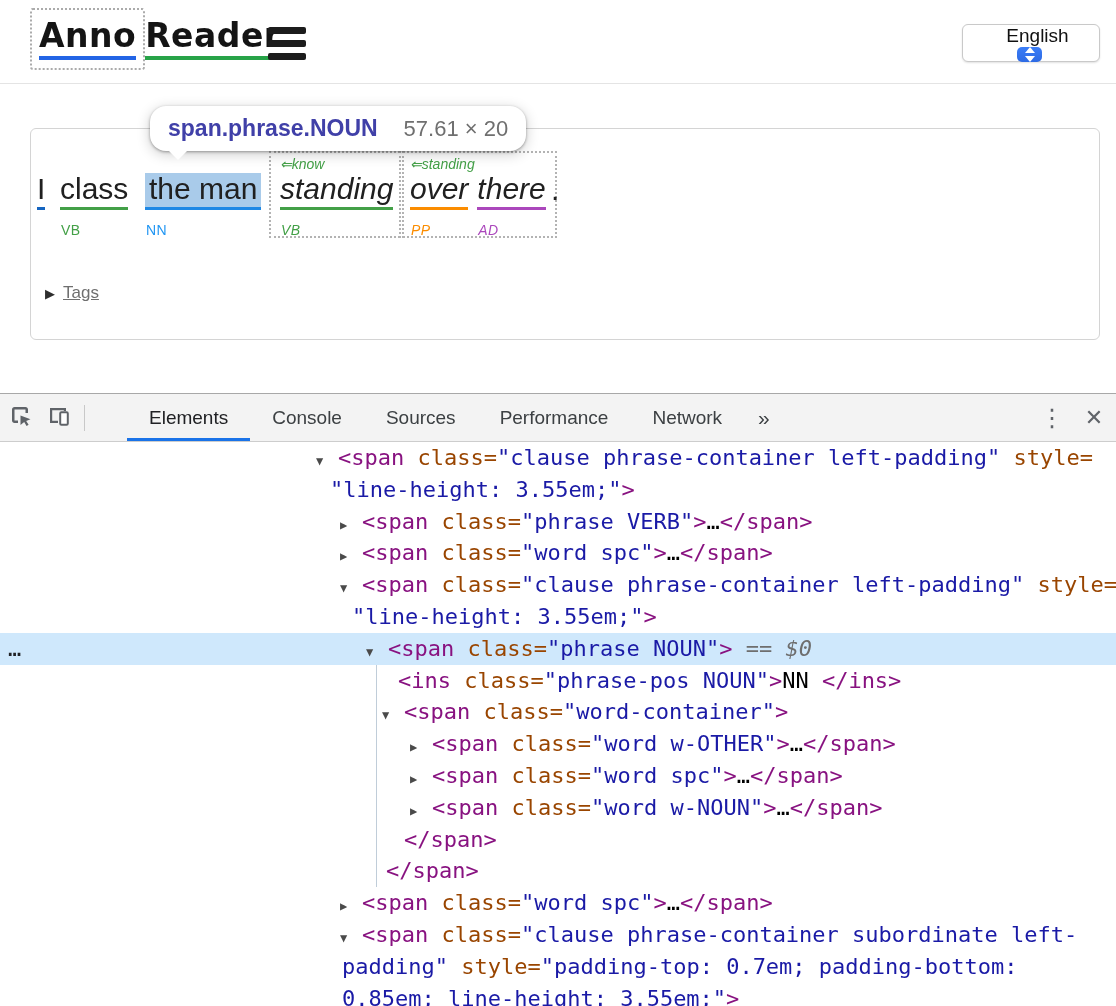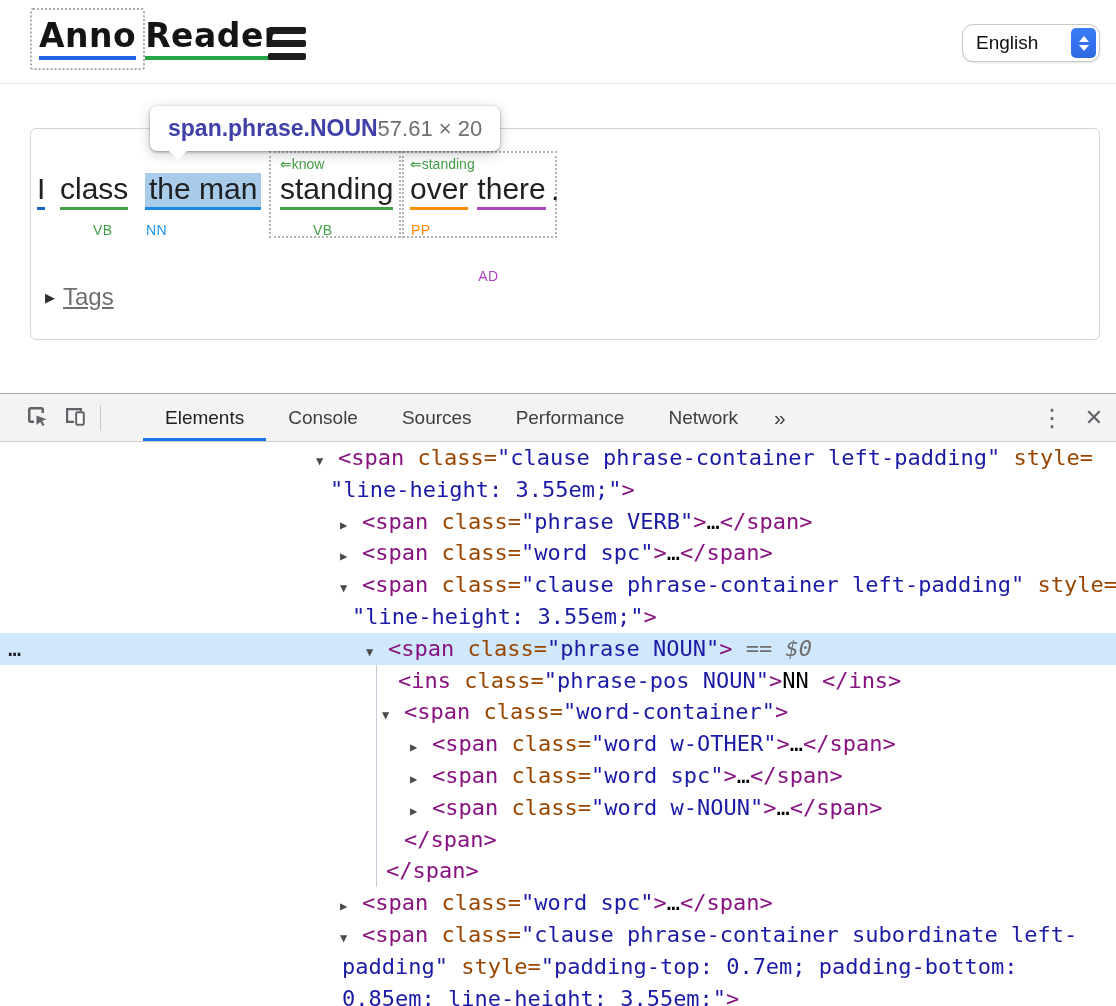--- a/index.html
+++ b/index.html
@@ -9,60 +9,60 @@
   
   .app-header{position:absolute;left:0;top:0;width:100%;height:83px;border-bottom:1px solid #e4e4e4;background:#fff;}
   .logo{position:absolute;left:30px;top:8px;display:flex;align-items:baseline;font-family:"DejaVu Sans",sans-serif;font-size:33px;font-weight:600;color:#141414;letter-spacing:.5px;cursor:pointer;}
   .logo-anno{position:relative;display:inline-block;border:2px dotted #ababab;border-radius:3px;padding:6px 7px 13px 7px;text-align:center;}
   .logo-anno::after{content:"";position:absolute;left:7px;right:7px;bottom:8px;height:4px;background:var(--brand-blue);}
   .logo-reader{position:relative;display:inline-block;padding:8px 0 15px 0;}
   .logo-reader::after{content:"";position:absolute;left:0;right:2px;bottom:10px;height:4px;background:var(--brand-green);}
   .hamburger{position:absolute;left:268px;top:27px;width:38px;cursor:pointer;}
   .hamburger .bar{height:7px;background:#1c1c1c;border-radius:2px;margin-bottom:6px;}
   .hamburger .bar:last-child{margin-bottom:0;}
-  .lang-select{position:absolute;right:16px;top:24px;width:136px;height:36px;background:#fff;border:1px solid #c9c9c9;border-radius:11px;box-shadow:0 1px 2px rgba(0,0,0,.12);display:flex;align-items:center;cursor:pointer;}
+  .lang-select{position:absolute;right:16px;top:24px;width:136px;height:36px;background:#fff;border:1px solid #c9c9c9;border-radius:6px;box-shadow:0 1px 2px rgba(0,0,0,.12);display:flex;align-items:center;cursor:pointer;flex-direction:column;}
   .lang-select .value{flex:1;padding-left:13px;font-size:19px;color:#101010;}
   .lang-stepper{width:25px;height:30px;margin-right:3px;border-radius:5px;background:linear-gradient(var(--select-blue),#2d6ae4);display:flex;flex-direction:column;align-items:center;justify-content:center;}
   .tri-up{width:0;height:0;border-left:5px solid transparent;border-right:5px solid transparent;border-bottom:6px solid #fff;margin-bottom:3px;}
   .tri-down{width:0;height:0;border-left:5px solid transparent;border-right:5px solid transparent;border-top:6px solid #fff;}
 
   
-  .inspect-tooltip{position:absolute;left:150px;top:106px;z-index:40;background:#fff;border-radius:7px;
-    box-shadow:0 1px 3px rgba(0,0,0,.35),0 3px 14px rgba(0,0,0,.20);padding:9px 18px;display:flex;align-items:baseline;}
+  .inspect-tooltip{position:absolute;left:150px;top:106px;z-index:40;background:#fff;border-radius:16px;
+    box-shadow:0 1px 3px rgba(0,0,0,.35),0 3px 14px rgba(0,0,0,.20);padding:9px 18px;display:flex;align-items:baseline;gap:26px;}
   .inspect-tooltip::after{content:"";position:absolute;left:18px;bottom:-9px;width:0;height:0;
     border-left:10px solid transparent;border-right:10px solid transparent;border-top:10px solid #fff;}
   .tt-selector{font-size:23px;font-weight:bold;color:var(--tooltip-selector);}
   .tt-size{font-size:22px;color:#6f6f6f;}
 
   
   .reader-box{position:absolute;left:30px;top:128px;width:1068px;height:210px;border:1px solid #d4d4d4;border-radius:6px;background:#fff;}
   .phrase{position:absolute;top:44px;font-size:30px;line-height:32px;color:#202020;padding-bottom:2px;border-bottom:3px solid transparent;cursor:pointer;}
   .phrase .pos-label{position:absolute;left:1px;top:41px;font-size:14px;letter-spacing:.3px;}
   .u-subject{border-bottom-color:var(--subject-blue);}
   .u-green{border-bottom-color:var(--pos-green);}
   .u-noun{border-bottom-color:var(--noun-underline);}
   .u-orange{border-bottom-color:var(--pos-orange);}
   .u-purple{border-bottom-color:var(--pos-purple);}
-  .pos-green{color:var(--pos-green);margin-left:32px;}
+  .pos-green{color:var(--pos-green);}
   .pos-blue{color:var(--pos-blue);}
   .pos-orange{color:var(--pos-orange);}
-  .pos-purple{color:var(--pos-purple);margin-top:46px;}
+  .pos-purple{color:var(--pos-purple);}
   .hl-phrase{background:var(--selection-overlay);padding-left:4px;padding-right:4px;}
-  .clause-box{position:absolute;top:22px;border:2px dotted #b3b3b3;padding:2px 9px 26px 9px;cursor:pointer;}
+  .clause-box{position:absolute;top:22px;border:2px dotted #b3b3b3;padding:2px 9px 26px 9px;cursor:pointer;font-style:italic;}
   .clause-box .phrase{position:relative;top:auto;left:auto;}
   .clause-ann{font-size:14px;color:var(--pos-green);height:18px;line-height:18px;white-space:nowrap;}
   .clause-inner{display:flex;gap:9px;}
   .period{position:absolute;left:520px;top:44px;font-size:30px;color:#202020;}
   .tags-row{position:absolute;left:14px;top:154px;display:flex;align-items:center;gap:8px;cursor:pointer;}
   .tags-arrow{font-size:13px;color:#2e2e2e;}
-  .tags-label{font-size:24px;color:#6f6f6f;text-decoration:underline;}
+  .tags-label{font-size:17px;color:#6f6f6f;text-decoration:underline;}
 
   
   .devtools{position:absolute;left:0;top:393px;width:100%;height:613px;border-top:1px solid #a8a8a8;background:#fff;box-sizing:border-box;}
-  .dt-toolbar{height:47px;background:#f3f3f3;border-bottom:1px solid #cdcdcd;display:flex;align-items:center;padding-left:18px;}
+  .dt-toolbar{height:47px;background:#f3f3f3;border-bottom:1px solid #cdcdcd;display:flex;align-items:center;padding-left:2px;}
   .icon-btn{width:38px;height:40px;display:flex;align-items:center;justify-content:center;background:none;border:none;cursor:pointer;padding:0;}
   .vsep{width:1px;height:26px;background:#c8c8c8;margin:0 10px 0 6px;}
   .dt-tab{height:47px;display:flex;align-items:center;padding:0 22px;font-size:19px;color:#3c4043;position:relative;cursor:pointer;}
   .dt-tab.first{margin-left:32px;}
   .dt-tab.active{color:#202124;}
   .dt-tab.active::after{content:"";position:absolute;left:0;right:0;bottom:0;height:3px;background:var(--tab-accent);}
   .dt-more{font-size:21px;color:#3c4043;padding:0 14px;cursor:pointer;}
   .dt-spacer{flex:1;}
   .dt-kebab{font-size:24px;color:#5f6368;width:40px;text-align:center;cursor:pointer;}
   .dt-close{font-size:22px;color:#5f6368;width:44px;text-align:center;cursor:pointer;}

